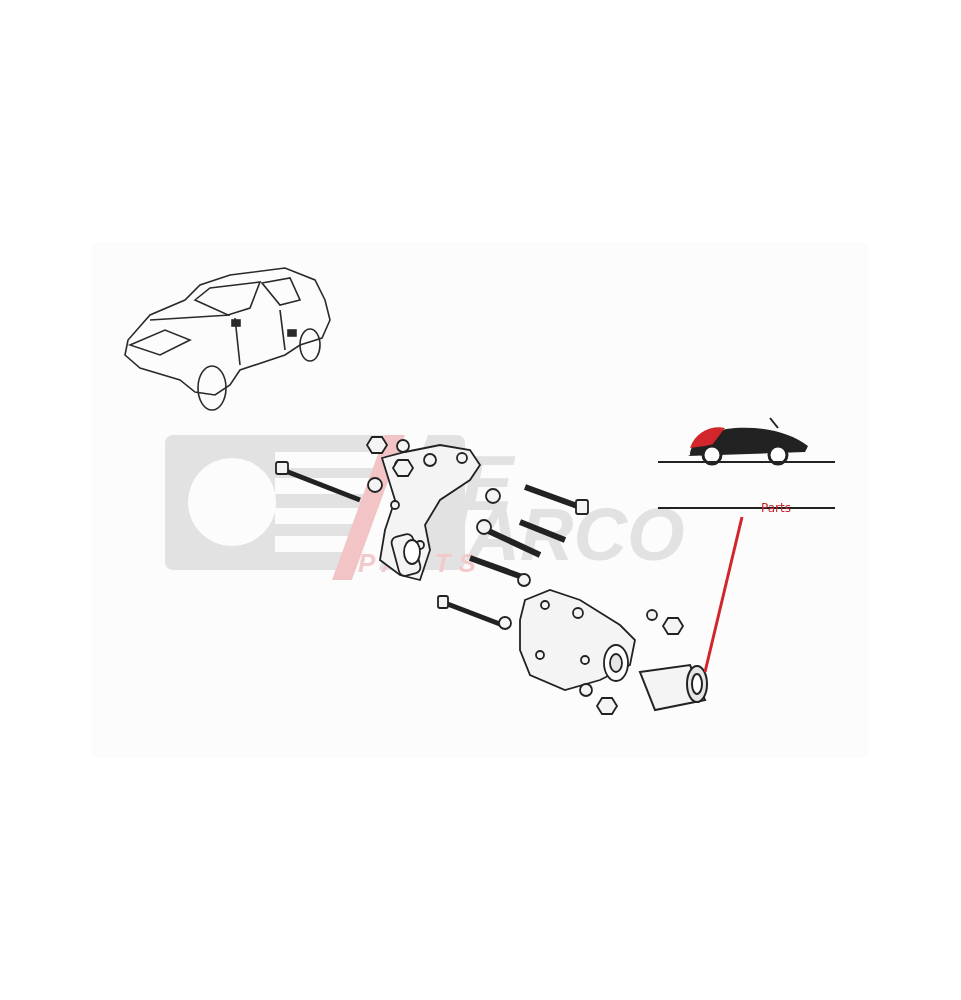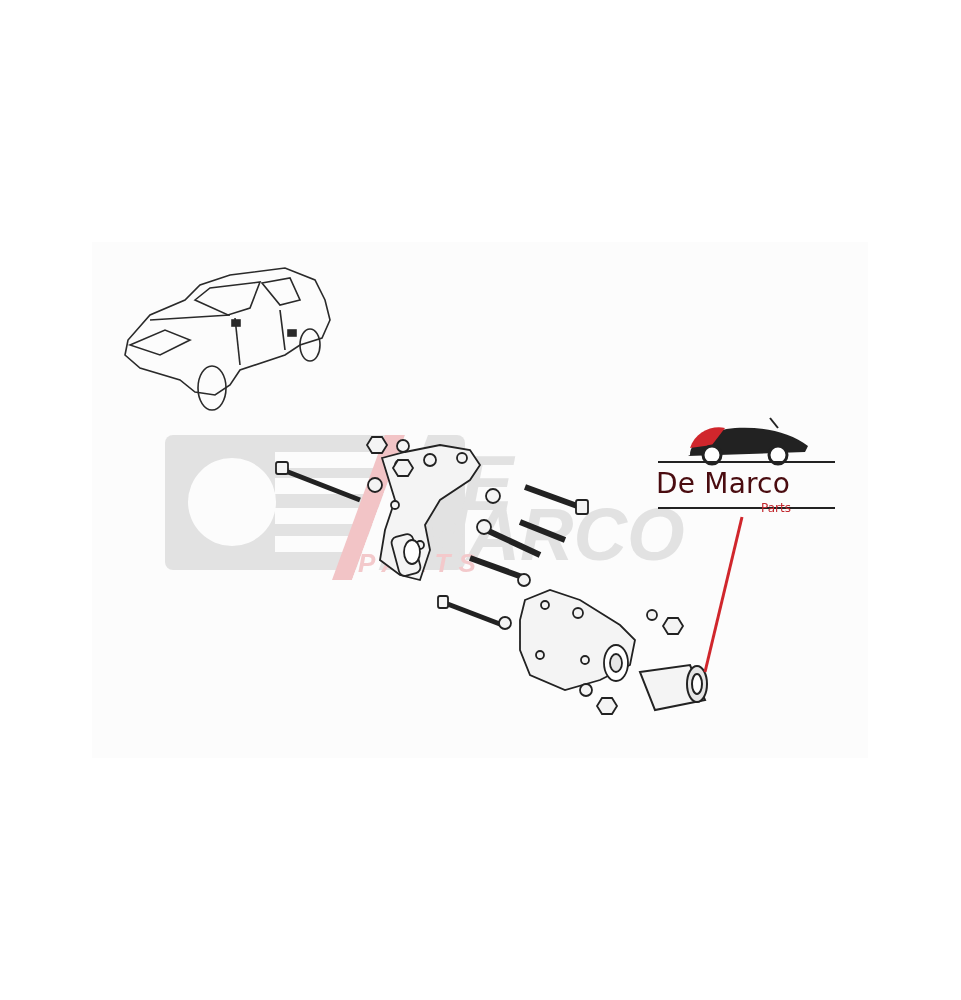--- a/index.html
+++ b/index.html
@@ -106,15 +106,14 @@
       <path d="M690,455 C690,440 712,430 735,428 C760,426 790,432 808,446 L805,452 L688,456 Z" fill="#222"></path>
       <path d="M690,448 C695,432 712,425 725,428 L712,445 Z" fill="#d0262c"></path>
       <path d="M770,418 L778,428" stroke="#222" stroke-width="2"></path>
       <circle cx="712" cy="455" r="9" fill="#fff" stroke="#222" stroke-width="3"></circle>
       <circle cx="778" cy="455" r="9" fill="#fff" stroke="#222" stroke-width="3"></circle>
       <line x1="658" y1="462" x2="835" y2="462" stroke="#222" stroke-width="2"></line>
       <line x1="658" y1="508" x2="835" y2="508" stroke="#222" stroke-width="2"></line>
     </g>
   </svg>
 
-  <div class="logo-text brand-title">De Marco</div>
   <div class="logo-text brand-sub">Parts</div>
 </div>
 
 </body></html>

